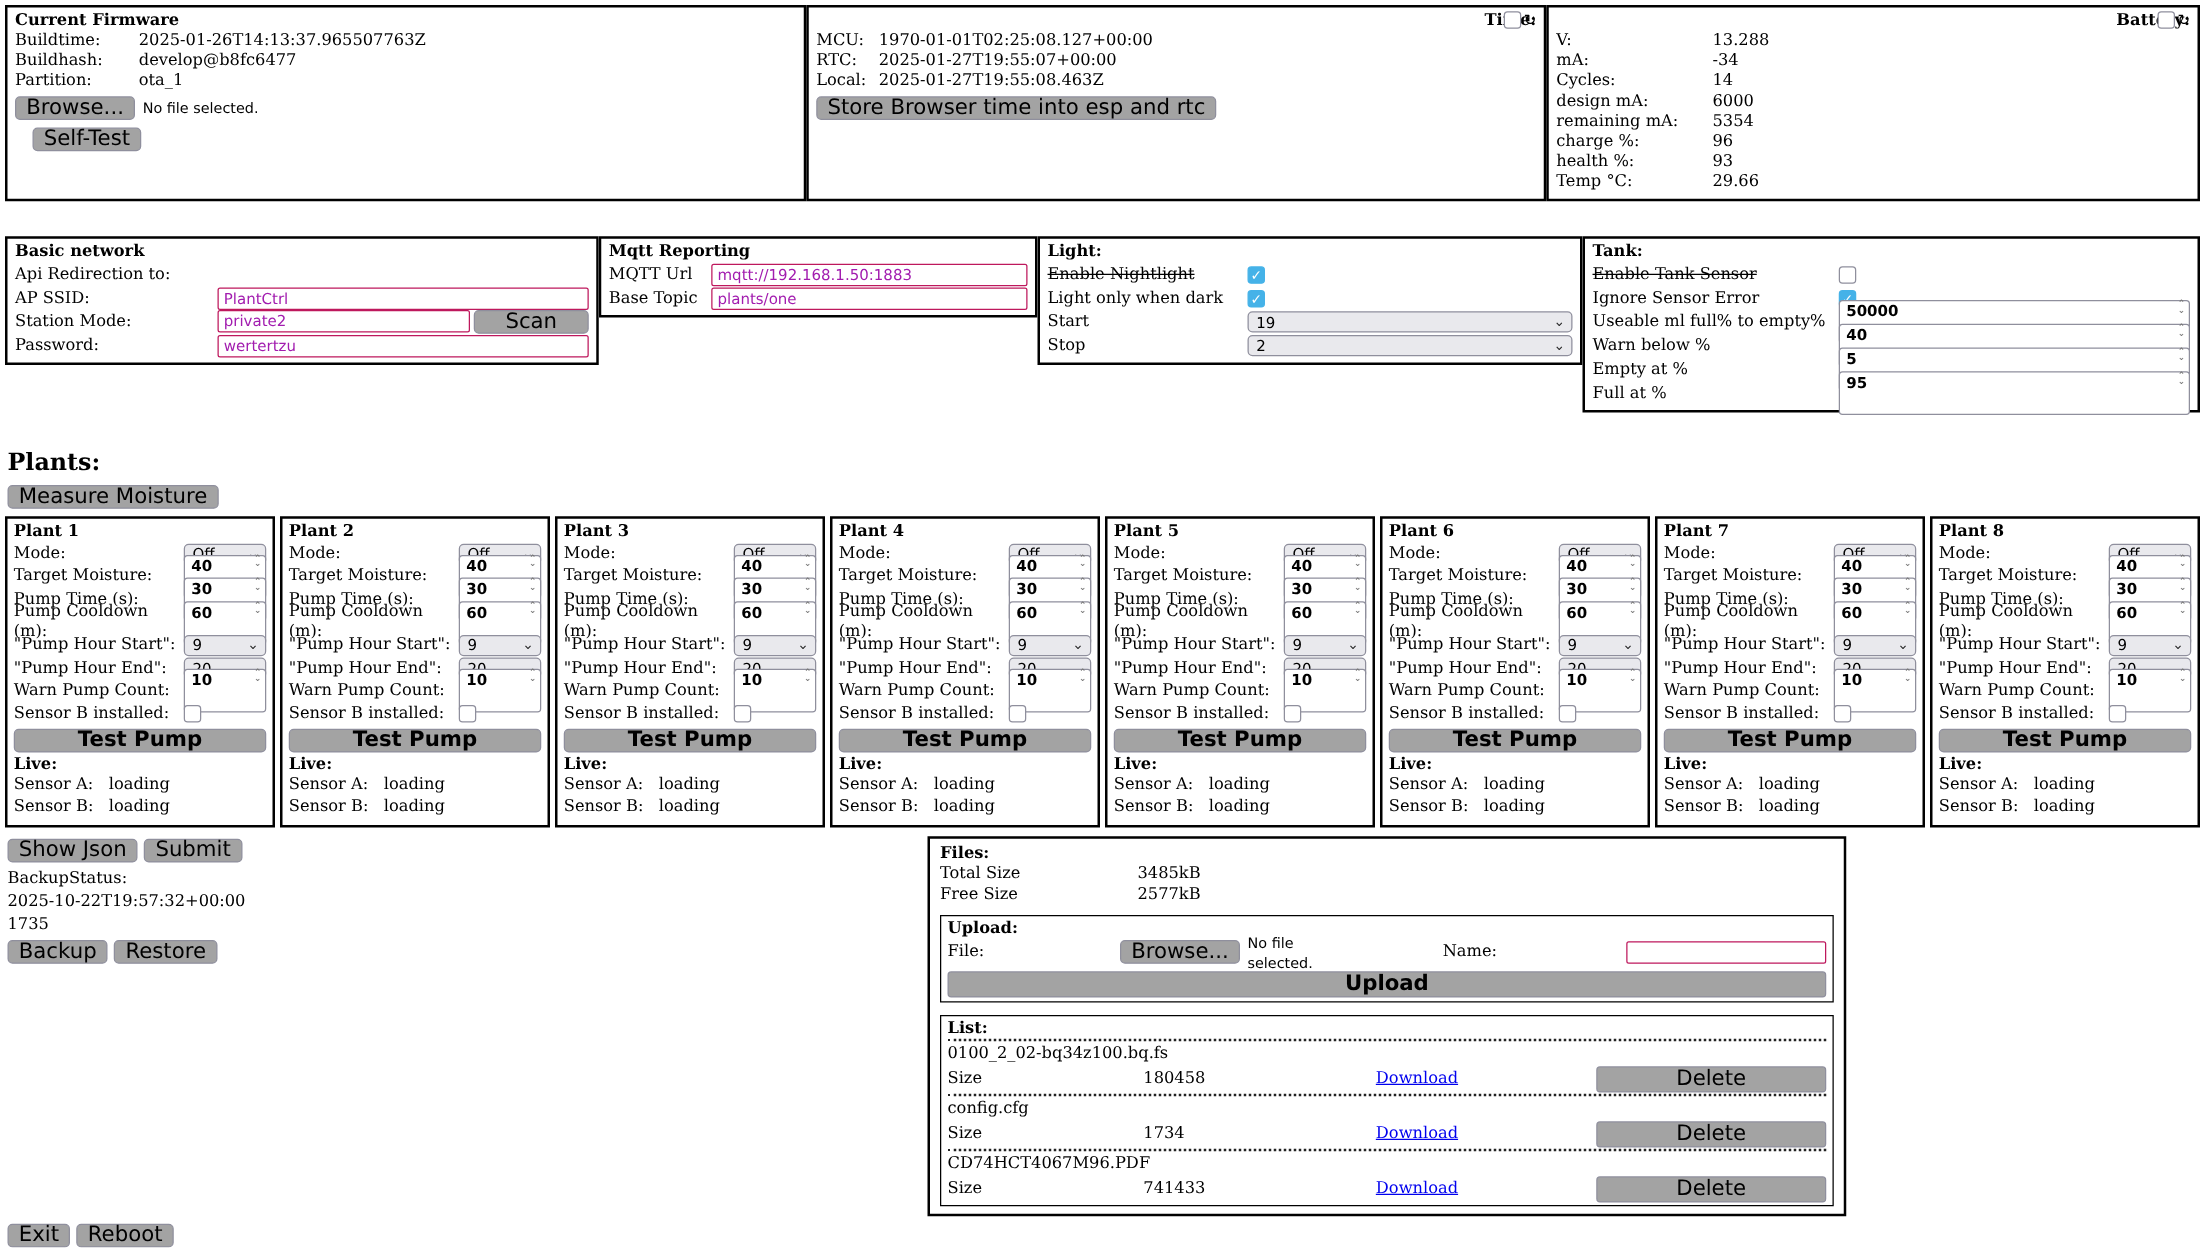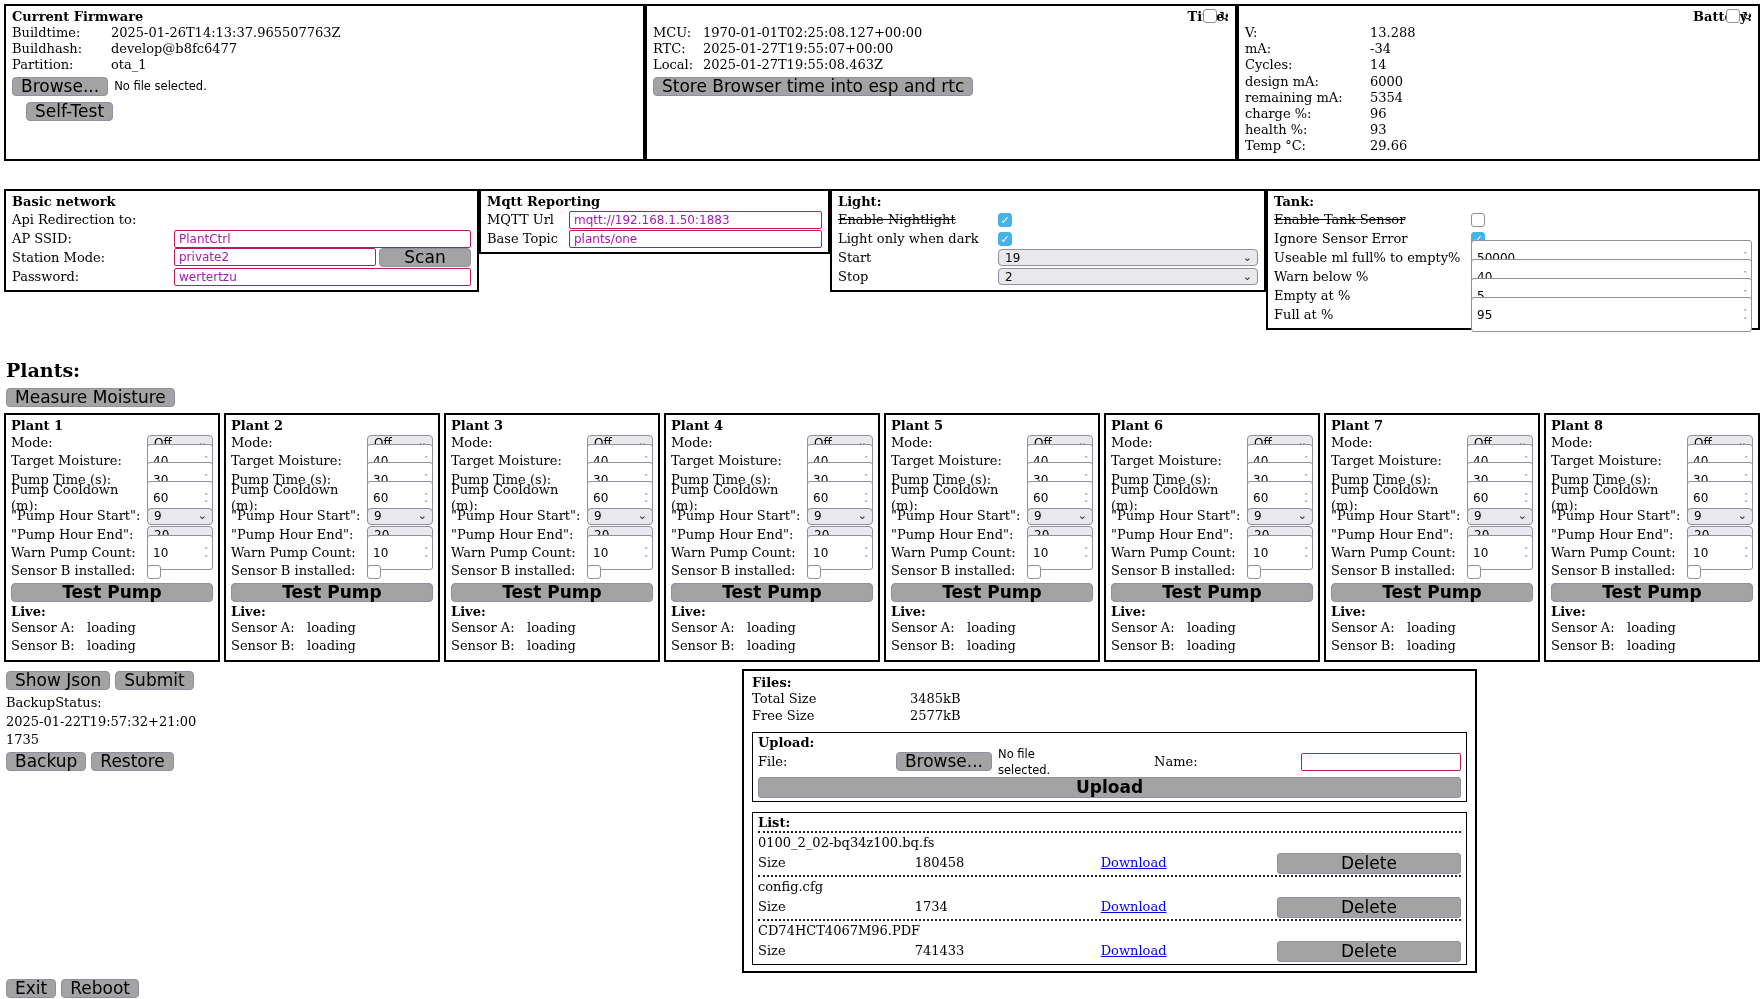--- a/index.html
+++ b/index.html
@@ -28,23 +28,23 @@
     font-family:"DejaVu Sans",sans-serif; font-size:12px; height:18px;
     border:1px solid #be185d; border-radius:2px; background:#fff; padding:1px 4px; color:#a21caf;
   }
   .select {
     display:inline-flex; justify-content:space-between; align-items:center;
     background:#e9e9ed; border:1px solid #8f8f9d; border-radius:4px; height:17px;
     padding:0 5px 0 6px; font-family:"DejaVu Sans",sans-serif; font-size:12px; cursor:pointer;
   }
   .chev { font-size:11px; color:#222; margin-left:4px; line-height:10px; }
   .numfield {
-    display:inline-flex; justify-content:space-between; align-items:center;
+    display:inline-flex; justify-content:space-between; 
     background:#fff; border:1px solid #8f8f9d; border-radius:3px; height:35px;
-    padding:0 3px 0 5px; font-family:"DejaVu Sans",sans-serif; font-size:12px;
+    padding:0 3px 0 5px; font-family:"DejaVu Sans",sans-serif; font-size:12px;font-weight:bold;
   }
   .spin { display:flex; flex-direction:column; align-items:center; color:#777;
           font-family:"DejaVu Sans",sans-serif; font-size:7px; line-height:4.5px; }
   .cb { display:inline-block; width:14px; height:14px; border:1px solid #8f8f9d;
         border-radius:3px; background:#fff; vertical-align:middle; cursor:pointer; }
   .cb.checked { background:#45b2e8; border-color:#45b2e8; text-align:center;
         color:#fff; font:bold 11px/14px "DejaVu Sans",sans-serif; }
   .cb.checked::after { content:"✓"; }
   .strike { text-decoration:line-through; }
 
@@ -972,21 +972,21 @@
 
 
 <div class="bottom">
 
   <div class="backup-col">
     <div class="btn-row">
       <button class="btn">Show Json</button>
       <button class="btn">Submit</button>
     </div>
     <div class="line">BackupStatus:</div>
-    <div class="line">2025-01-22T19:57:32+21:00</div>
+    <div class="line">2025-10-22T19:57:32+00:00</div>
     <div class="line">1735</div>
     <div class="btn-row">
       <button class="btn">Backup</button>
       <button class="btn">Restore</button>
     </div>
   </div>
 
   <section class="files-panel">
     <div class="panel-title">Files:</div>
     <div class="kv">

